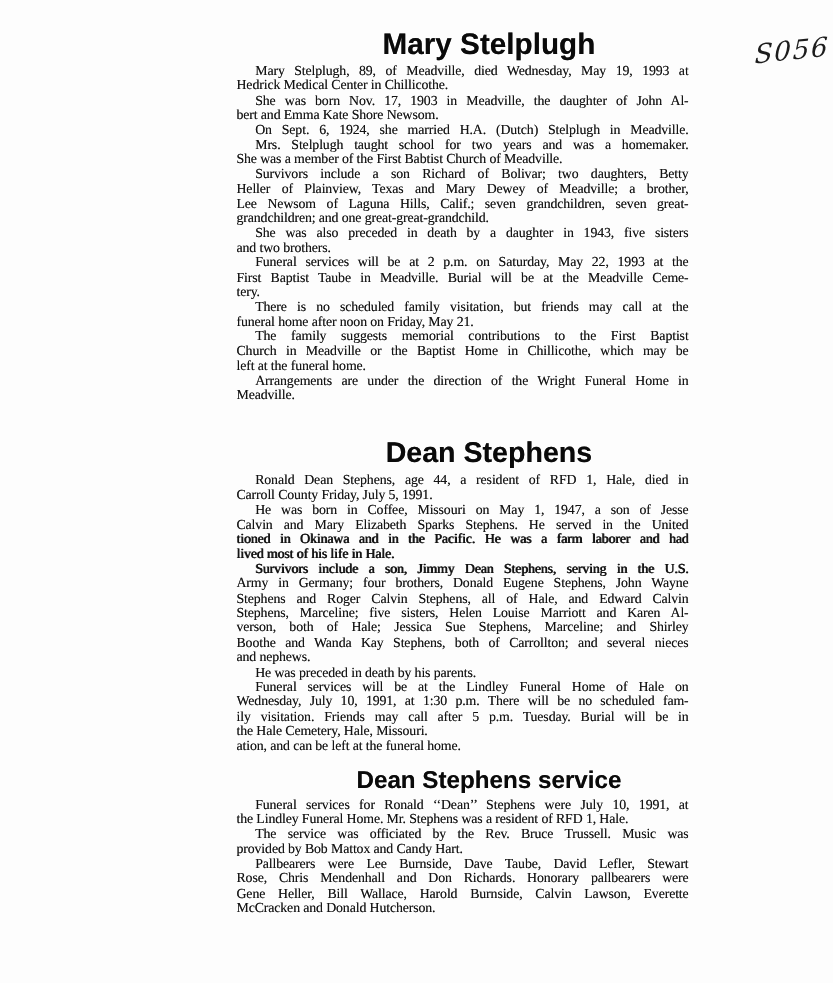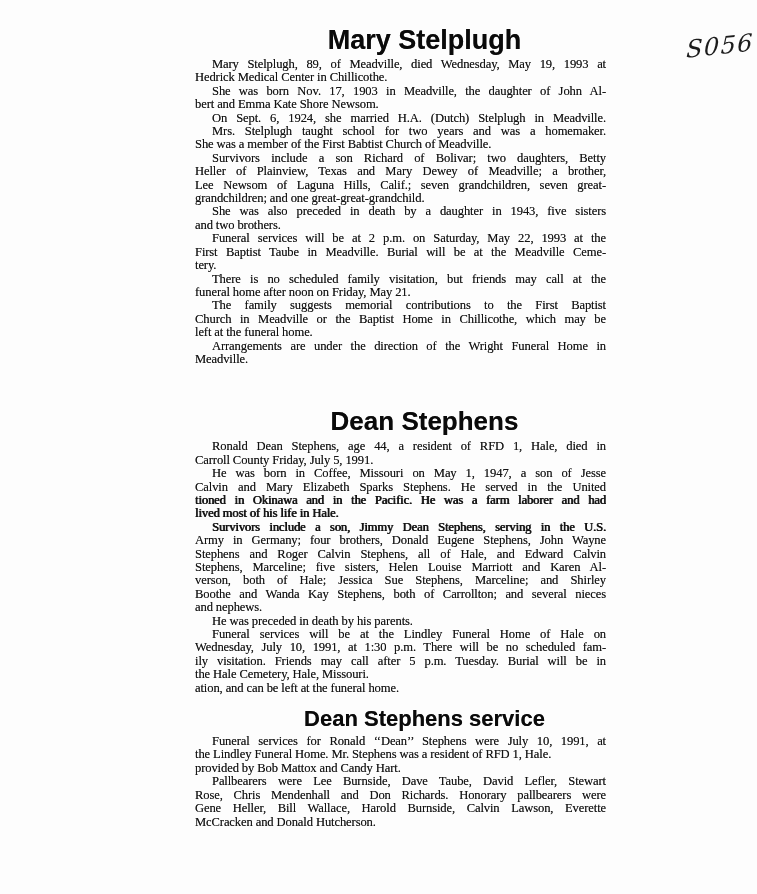--- a/index.html
+++ b/index.html
@@ -6,36 +6,36 @@
   body {
     width: 757px; height: 894px;
     position: relative;
     background: #fdfdfd;
     overflow: hidden;
     font-family: "Liberation Serif", serif;
     color: #141414;
   }
   .doc {
     position: absolute;
-    left: 195px; top: 26px;
+    left: 215px; top: 26px;
     width: 411px;
   }
   .sec-title {
     font-family: "Liberation Sans", sans-serif;
     font-weight: bold;
     color: #0a0a0a;
     text-align: center;
     transform: translateX(24px);
     margin: 0 0 4px 0;
     text-shadow: 0 0 0.4px rgba(0,0,0,0.6);
   }
   #sec-mary .sec-title   { font-size: 27px; line-height: 28px; }
   #sec-dean .sec-title   { font-size: 26px; line-height: 30px; }
   #sec-service .sec-title{ font-size: 22px; line-height: 24px; }
-  #sec-dean    { margin-top: 40px; }
+  #sec-dean    { margin-top: 30px; }
   #sec-service { margin-top: 12px; }
   .sec-body { width: 411px; }
   .line {
     font-size: 12.6px;
     line-height: 13.4px;
     letter-spacing: -0.12px;
     text-align: justify;
     text-align-last: justify;
     white-space: normal;
     overflow: hidden;
@@ -119,20 +119,21 @@
         <div class="line last">the Hale Cemetery, Hale, Missouri.</div>
         <div class="line last">ation, and can be left at the funeral home.</div>
       </div>
   </section>
 
   <section id="sec-service">
     <h1 class="sec-title">Dean Stephens service</h1>
     <div class="sec-body" id="body-service">
         <div class="line ind">Funeral services for Ronald ‘‘Dean’’ Stephens were July 10, 1991, at</div>
         <div class="line last">the Lindley Funeral Home. Mr. Stephens was a resident of RFD 1, Hale.</div>
+        <div class="line ind">The service was officiated by the Rev. Bruce Trussell. Music was</div>
         <div class="line last">provided by Bob Mattox and Candy Hart.</div>
         <div class="line ind">Pallbearers were Lee Burnside, Dave Taube, David Lefler, Stewart</div>
         <div class="line">Rose, Chris Mendenhall and Don Richards. Honorary pallbearers were</div>
         <div class="line">Gene Heller, Bill Wallace, Harold Burnside, Calvin Lawson, Everette</div>
         <div class="line last">McCracken and Donald Hutcherson.</div>
       </div>
   </section>
 
 </div>
 

